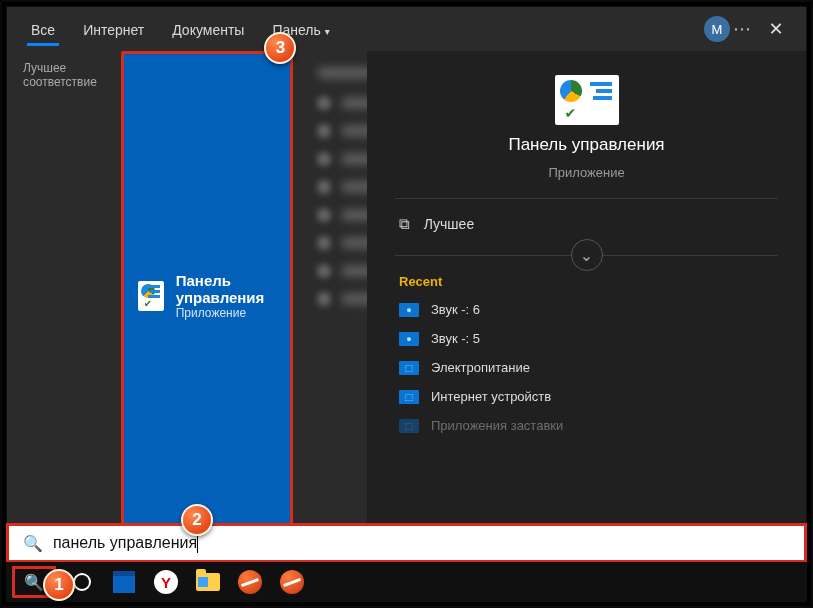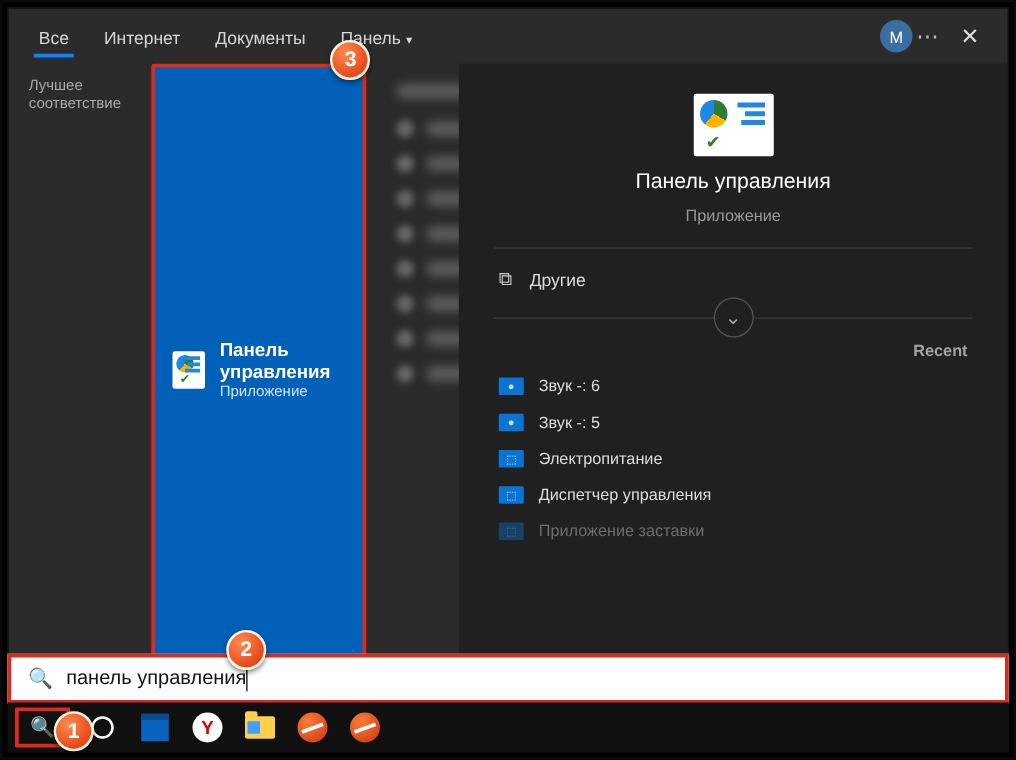--- a/index.html
+++ b/index.html
@@ -58,21 +58,21 @@
   .preview-top { display: flex; flex-direction: column; align-items: center; gap: 10px; padding-bottom: 18px; }
   .preview-title { font-size: 17px; color: #fff; }
   .preview-sub { font-size: 13px; color: #999; }
   .hr { height: 1px; background: #3a3a3a; }
   .open-row { display: flex; align-items: center; gap: 14px; padding: 16px 4px; color: #ddd; font-size: 14px; cursor: pointer; }
   .open-ico { font-size: 15px; color: #ccc; }
   .divider-wrap { position: relative; height: 1px; background: #3a3a3a; margin: 6px 0 12px; }
   .expand-circle { position: absolute; left: 50%; top: -16px; transform: translateX(-50%);
     width: 32px; height: 32px; border-radius: 50%; border: 1px solid #555; background: #202020;
     display: flex; align-items: center; justify-content: center; color: #aaa; cursor: pointer; }
-  .recent-label { font-size: 13px; font-weight: 600; color: #a3a3a3; padding: 6px 4px; text-align: right; }
+  .recent-label { font-size: 13px; font-weight: 600; color: #eab308; padding: 6px 4px; }
   .recent-item { display: flex; align-items: center; gap: 12px; padding: 7px 4px; color: #ddd; font-size: 13px; cursor: pointer; }
   .ri-icon { width: 20px; height: 14px; background: #0b73d1; border-radius: 1px; display: flex; align-items: center; justify-content: center; font-size: 9px; color: #bde1ff; }
   .search-bar {
     position: absolute; left: 6px; right: 6px; bottom: 45px; height: 40px;
     background: #fff; display: flex; align-items: center; gap: 10px; padding: 0 14px;
     border: 3px solid #d82d1e;
   }
   .search-bar .mag { font-size: 16px; color: #333; }
   .search-input { flex: 1; border: none; outline: none; font-size: 16px; color: #111; background: transparent; }
   .cursor { display: inline-block; width: 1px; height: 20px; background: #000; vertical-align: middle; animation: blink 1s step-end infinite; }
@@ -198,21 +198,21 @@
             <div class="cp-bar b2"></div>
             <div class="cp-bar b3"></div>
             <div class="cp-check">✔</div>
         </div>
         <div class="preview-title">Панель управления</div>
         <div class="preview-sub">Приложение</div>
       </div>
       <div class="hr"></div>
       <div class="open-row">
         <span class="open-ico">⧉</span>
-        <span>Другие</span>
+        <span>Лучшее</span>
       </div>
       <div class="divider-wrap">
         <div class="expand-circle">
             <span>⌄</span>
           </div>
       </div>
       <div class="recent-label">Recent</div>
       <div class="recent-item">
           <span class="ri-icon">●</span>
           <span>Звук -: 6</span>
@@ -220,25 +220,25 @@
       <div class="recent-item">
           <span class="ri-icon">●</span>
           <span>Звук -: 5</span>
         </div>
       <div class="recent-item">
           <span class="ri-icon">⬚</span>
           <span>Электропитание</span>
         </div>
       <div class="recent-item">
           <span class="ri-icon">⬚</span>
-          <span>Диспетчер управления</span>
+          <span>Интернет устройств</span>
         </div>
       <div class="recent-item" style="opacity:.4">
           <span class="ri-icon">⬚</span>
-          <span>Приложение заставки</span>
+          <span>Приложения заставки</span>
         </div>
     </div>
   </div>
 </div>
 
 <div class="search-bar">
   <span class="mag">🔍</span>
   <div style="position:relative; flex:1; display:flex; align-items:center;">
     <span style="font-size:16px; color:#111;">панель управления</span>
       <span class="cursor"></span>

